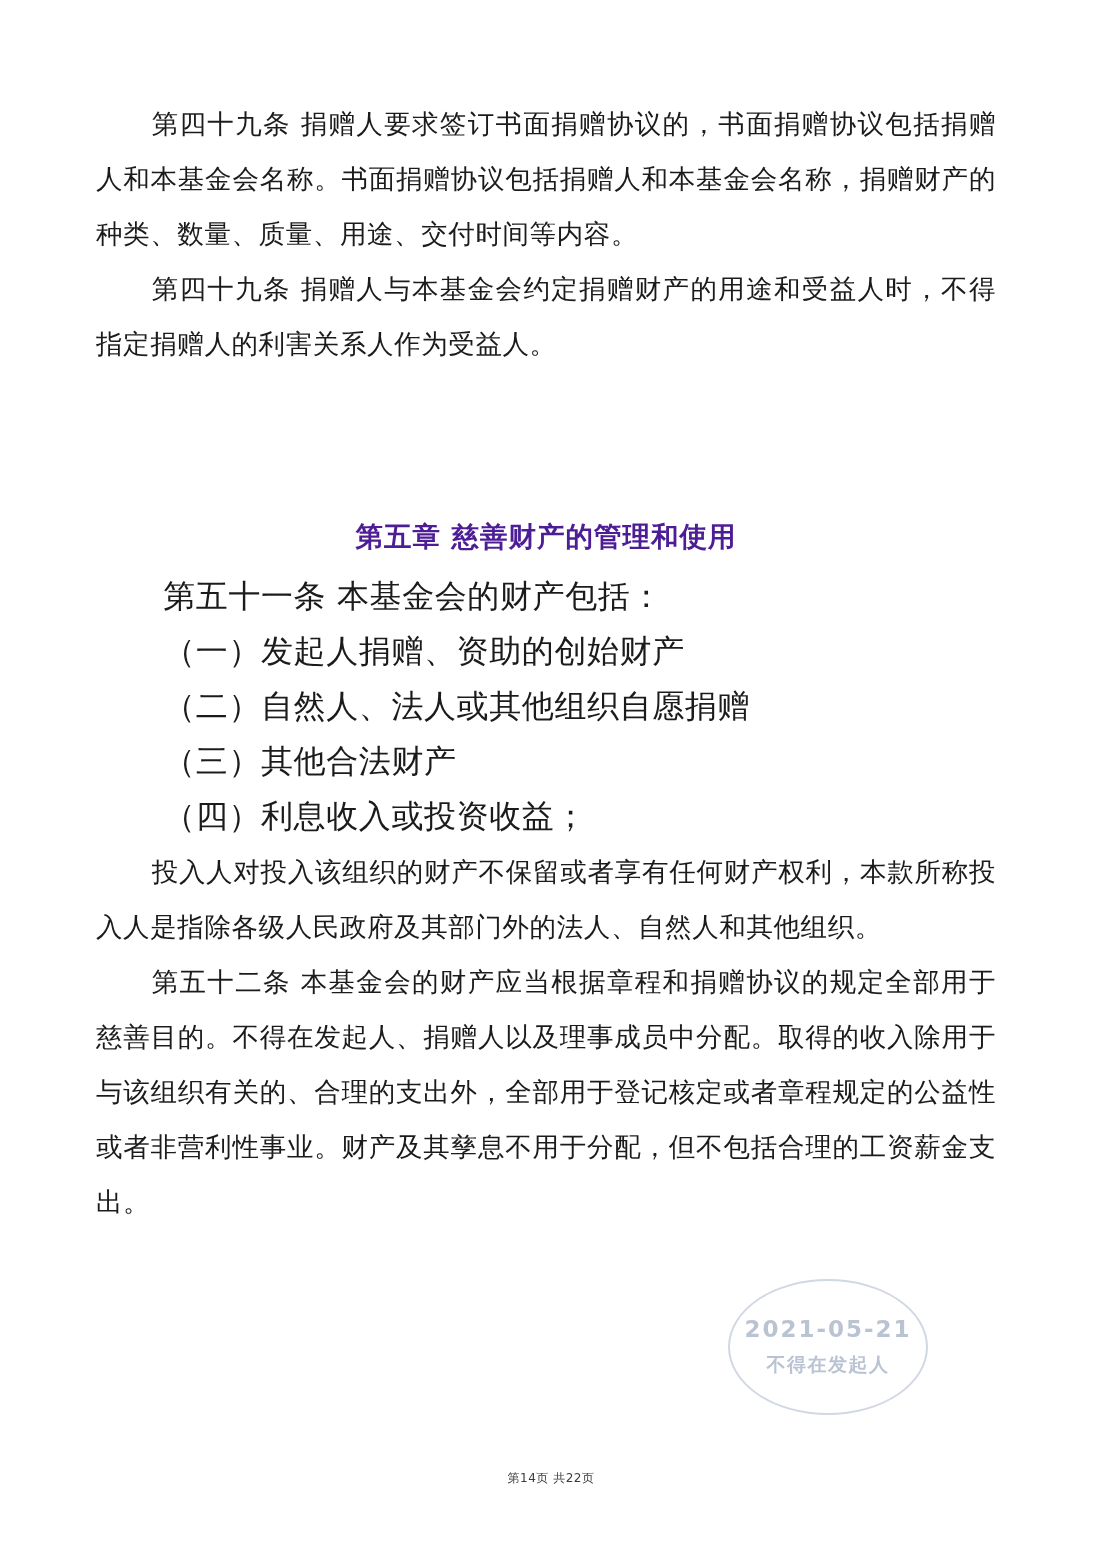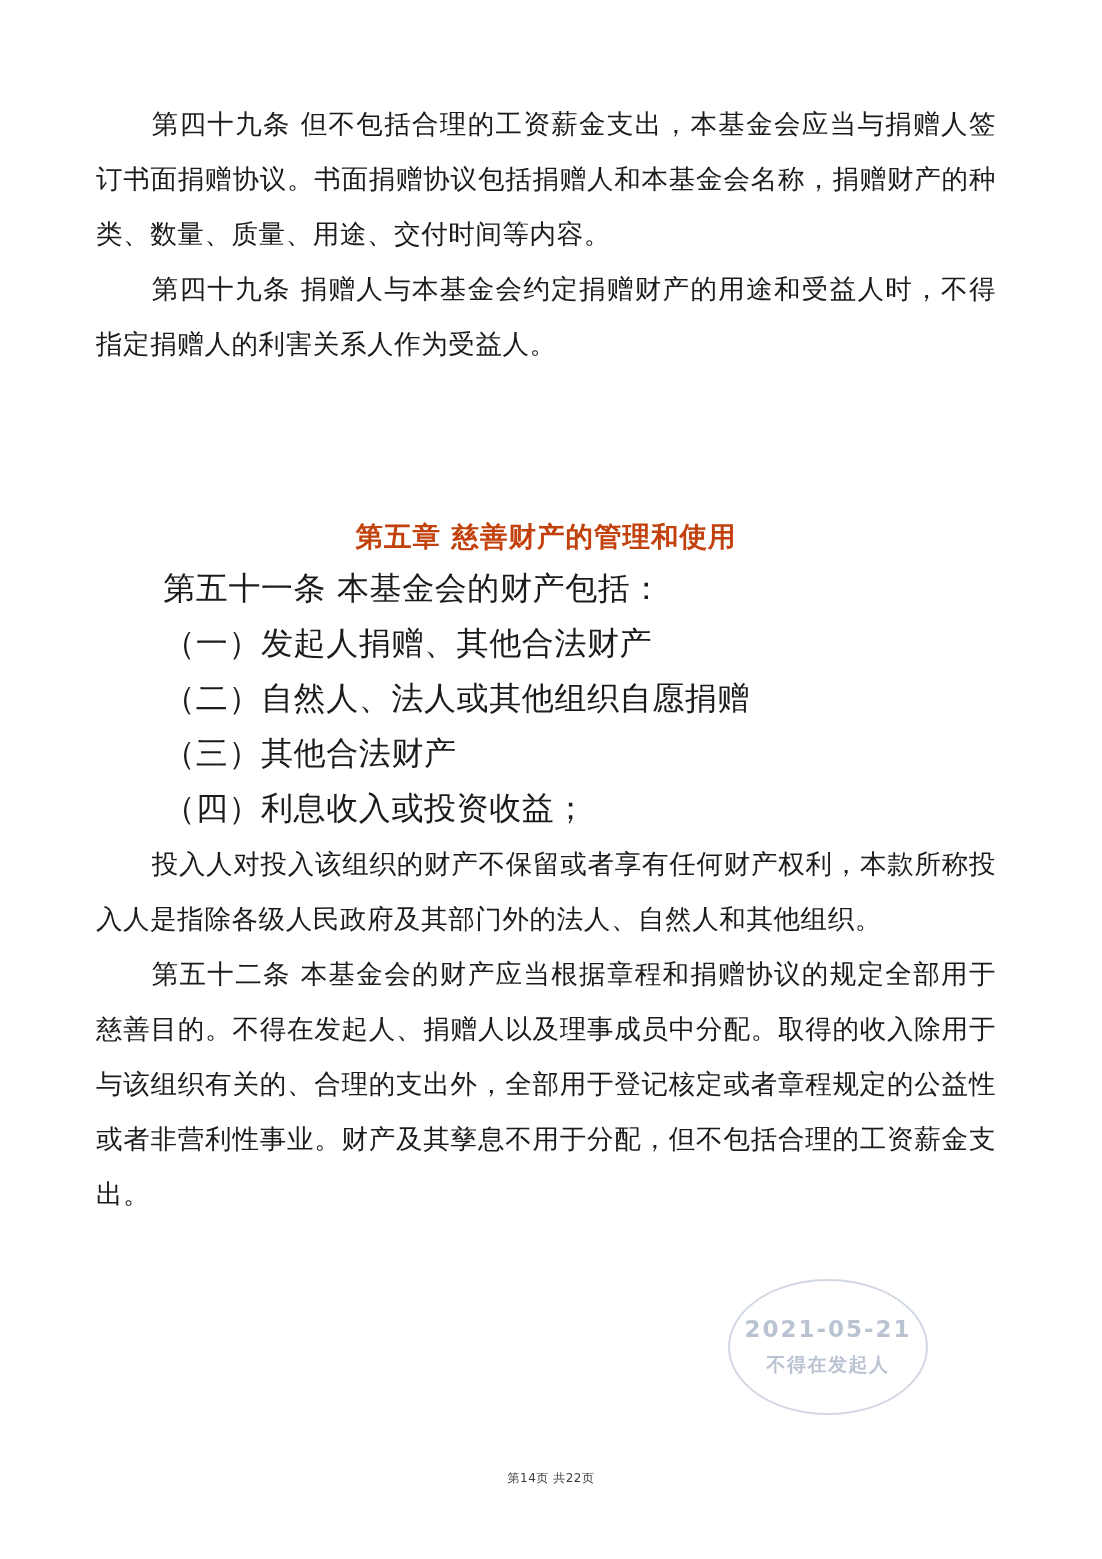--- a/index.html
+++ b/index.html
@@ -32,27 +32,27 @@
     text-justify: inter-ideograph;
     color: #1b1b1b;
   }
   p.indent {
     text-indent: 2.1em;
   }
   .spacer-lg {
     height: 148px;
   }
   h2.chapter {
-    margin: 0 0 6px 0;
+    margin: 0 0 14px 0;
     text-align: center;
     font-size: 27.5px;
     font-weight: 700;
     letter-spacing: 1px;
     font-family: "DejaVu Sans", "Liberation Sans", sans-serif;
-    color: #c2410c;
+    color: #4c1d95;
   }
   .list-item {
     margin: 0;
     font-size: 32px;
     line-height: 55px;
     text-indent: 2.1em;
     letter-spacing: 0.6px;
     color: #1b1b1b;
   }
   
@@ -97,29 +97,29 @@
     letter-spacing: 0.5px;
   }
 </style>
 </head>
 <body>
 
 <div class="page">
 
   <div class="content">
 
-    <p class="para indent">第四十九条 但不包括合理的工资薪金支出，本基金会应当与捐赠人签订书面捐赠协议。书面捐赠协议包括捐赠人和本基金会名称，捐赠财产的种类、数量、质量、用途、交付时间等内容。</p>
+    <p class="para indent">第四十九条 捐赠人要求签订书面捐赠协议的，书面捐赠协议包括捐赠人和本基金会名称。书面捐赠协议包括捐赠人和本基金会名称，捐赠财产的种类、数量、质量、用途、交付时间等内容。</p>
     <p class="para indent">第四十九条 捐赠人与本基金会约定捐赠财产的用途和受益人时，不得指定捐赠人的利害关系人作为受益人。</p>
 
     <div class="spacer-lg"></div>
 
     <h2 class="chapter">第五章 慈善财产的管理和使用</h2>
 
     <p class="list-item">第五十一条  本基金会的财产包括：</p>
-    <p class="list-item">（一）发起人捐赠、其他合法财产</p>
+    <p class="list-item">（一）发起人捐赠、资助的创始财产</p>
     <p class="list-item">（二）自然人、法人或其他组织自愿捐赠</p>
     <p class="list-item">（三）其他合法财产</p>
     <p class="list-item">（四）利息收入或投资收益；</p>
 
     <p class="para indent">投入人对投入该组织的财产不保留或者享有任何财产权利，本款所称投入人是指除各级人民政府及其部门外的法人、自然人和其他组织。</p>
     <p class="para indent">第五十二条  本基金会的财产应当根据章程和捐赠协议的规定全部用于慈善目的。不得在发起人、捐赠人以及理事成员中分配。取得的收入除用于与该组织有关的、合理的支出外，全部用于登记核定或者章程规定的公益性或者非营利性事业。财产及其孳息不用于分配，但不包括合理的工资薪金支出。</p>
 
   </div>
 
   <div class="seal">

